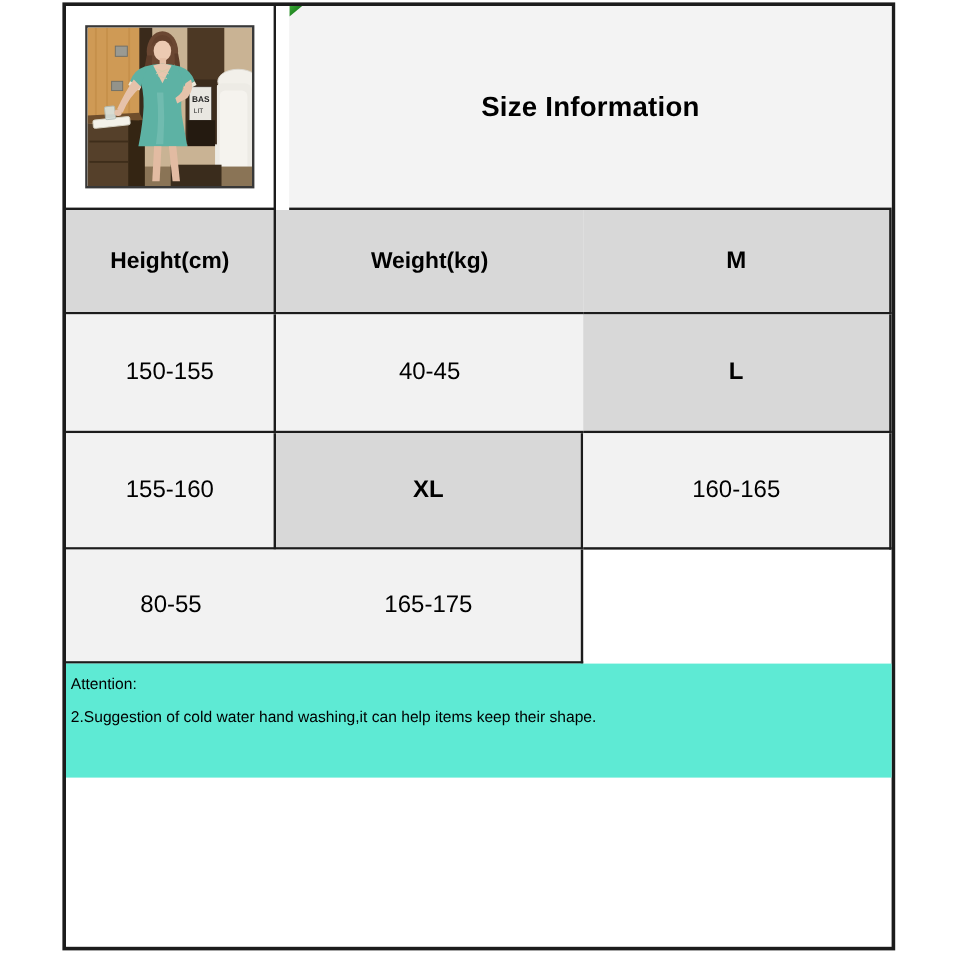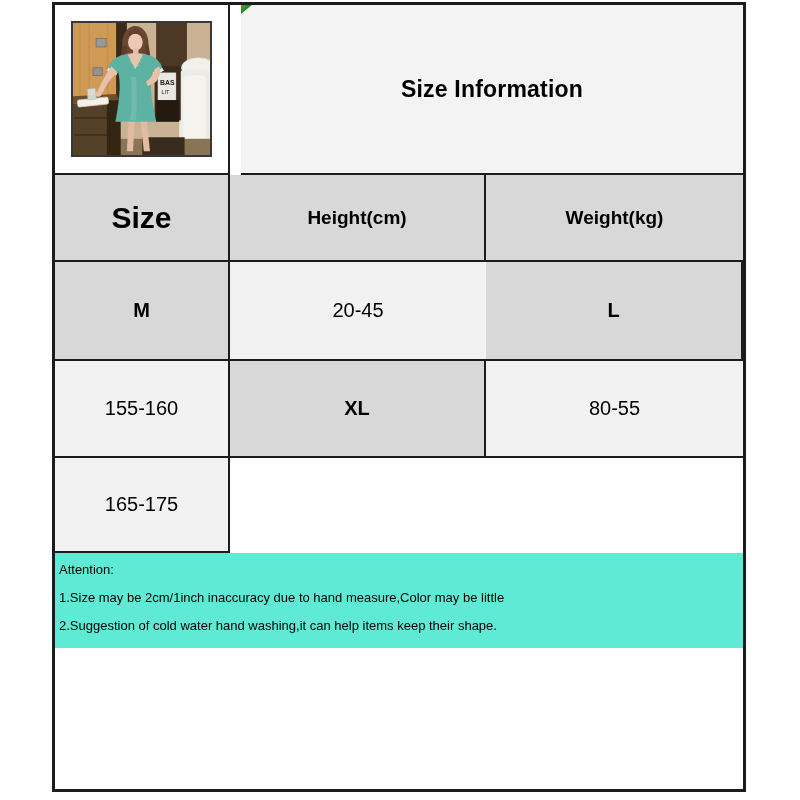--- a/index.html
+++ b/index.html
@@ -107,35 +107,35 @@
           <path d="M72,128 L70,166 L78,166 L80,128 Z" fill="#e2bba2"></path>
           <path d="M88,128 L92,166 L100,166 L96,128 Z" fill="#e2bba2"></path>
         </svg>
       </div>
     </div>
     <div class="cell banner no-r">
       <div class="ribbon"></div>
       <div class="banner-title">Size Information</div>
     </div>
 
-    <div class="cell hdr hdr-size">Size</div>
     <div class="cell hdr hdr-col">Height(cm)</div>
     <div class="cell hdr hdr-col no-r">Weight(kg)</div>
 
     <div class="cell lbl">M</div>
-    <div class="cell val no-r">20-45</div>
+    <div class="cell val">150-155</div>
+    <div class="cell val no-r">40-45</div>
 
     <div class="cell lbl">L</div>
     <div class="cell val">155-160</div>
 
     <div class="cell lbl">XL</div>
+    <div class="cell val">160-165</div>
     <div class="cell val no-r">80-55</div>
 
     <div class="cell val">165-175</div>
 
     <div class="cell attention no-r no-b">
       <div>Attention:</div>
-      <div>1.Size may be 2cm/1inch inaccuracy due to hand measure,Color may be little</div>
       <div>2.Suggestion of cold water hand washing,it can help items keep their shape.</div>
     </div>
 
   </div>
 </div>
 
 </body></html>

